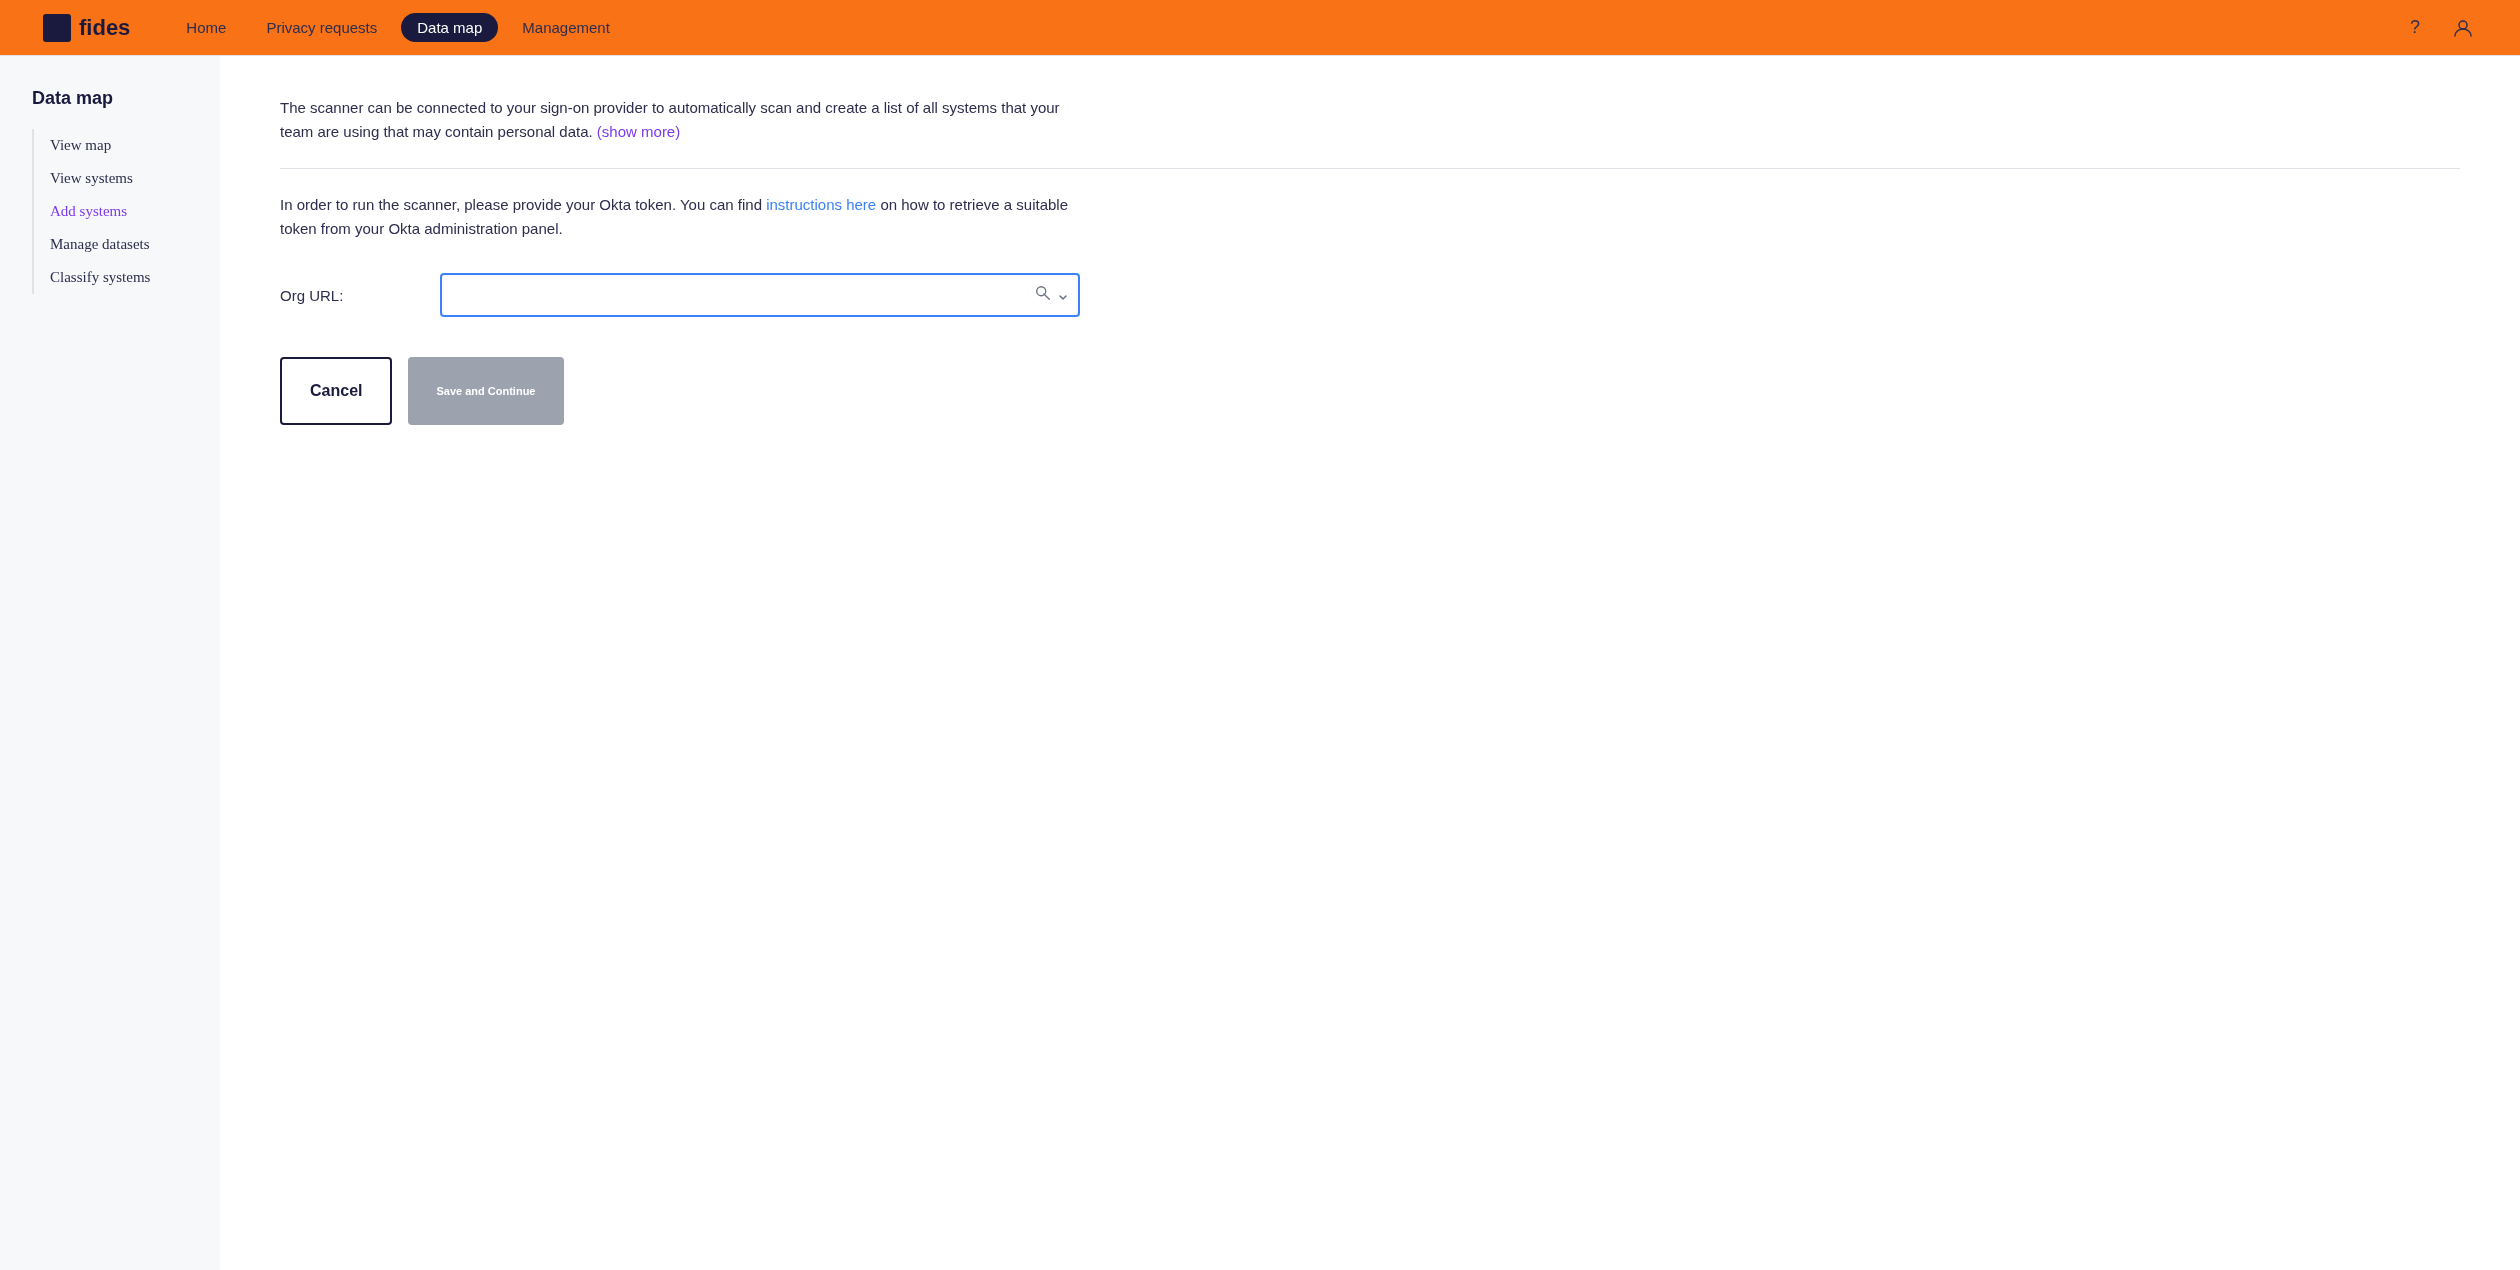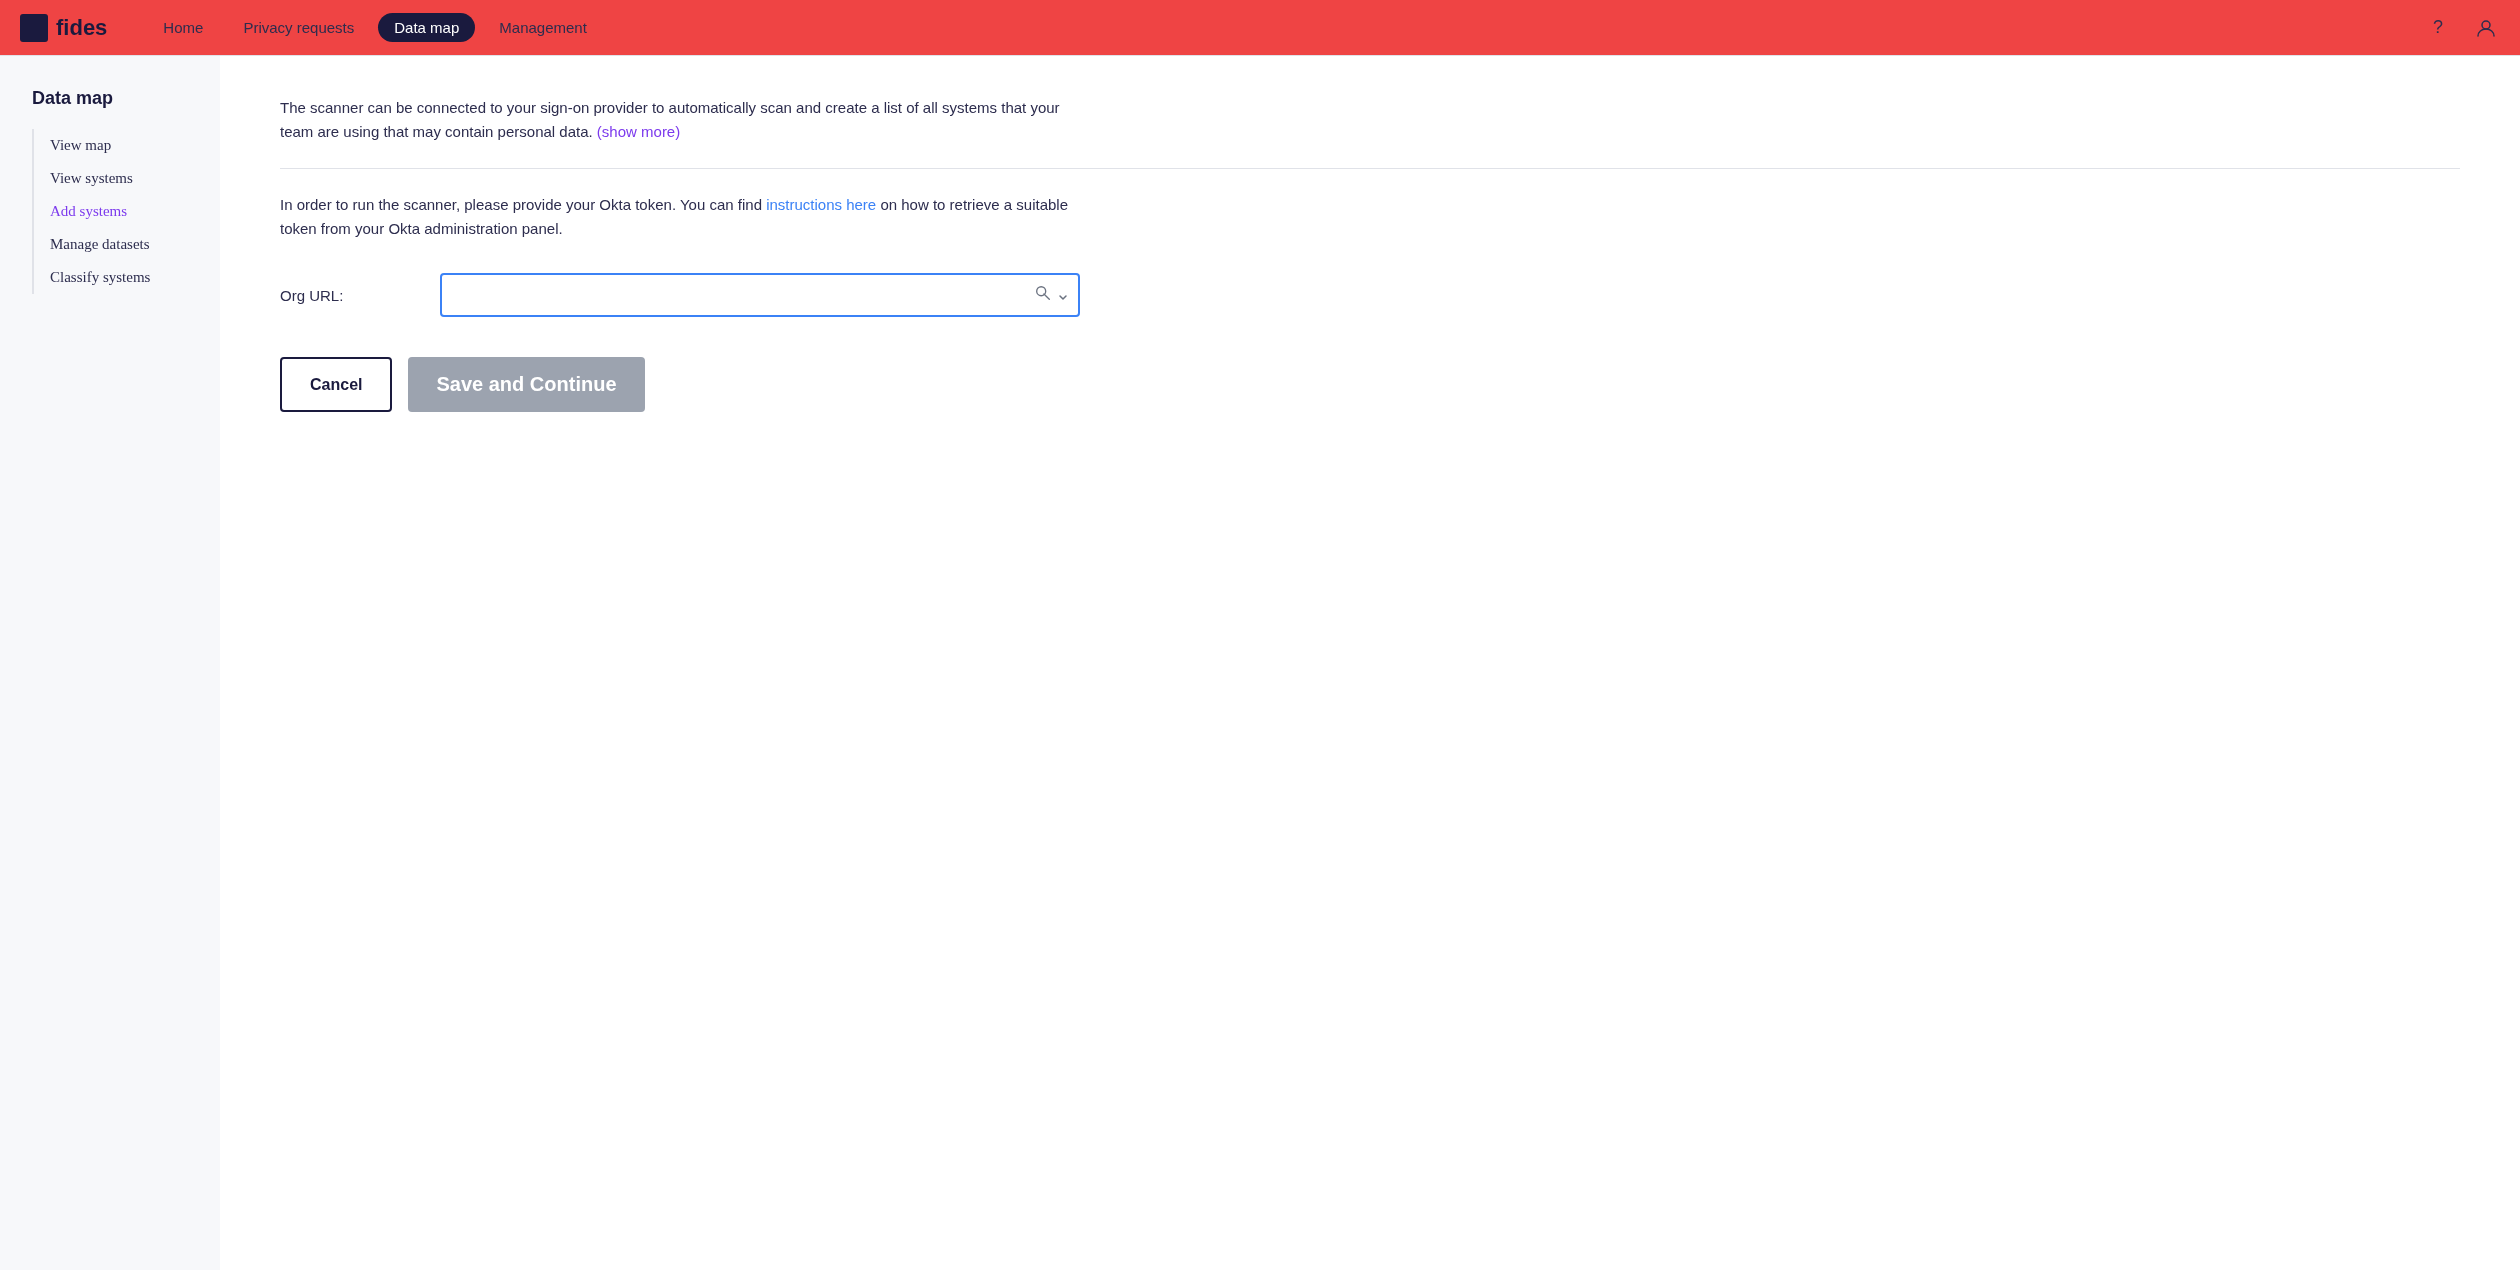--- a/index.html
+++ b/index.html
@@ -1,24 +1,24 @@
 <!DOCTYPE html>
 <html><head>
   <meta charset="utf-8">
   <style>
     * { box-sizing: border-box; margin: 0; padding: 0; }
     body { font-family: -apple-system, BlinkMacSystemFont, 'Segoe UI', sans-serif; background: #f7f8fa; color: #1a1a2e; font-size: 16px; }
 
     
     .top-bar {
-      background: #ef4444;
+      background: #f97316;
       border-bottom: 1px solid #e0e2e8;
       display: flex;
       align-items: center;
-      padding: 0 20px;
+      padding: 0 43px;
       height: 56px;
     }
     .logo-area {
       display: flex;
       align-items: center;
       gap: 8px;
       margin-right: 40px;
     }
     .logo-box {
       width: 28px;
@@ -196,25 +196,25 @@
       padding: 8px 28px;
       border: 2px solid #1a1a3e;
       background: #fff;
       color: #1a1a3e;
       font-size: 16px;
       font-weight: 600;
       border-radius: 4px;
       cursor: pointer;
     }
     .btn-save {
-      padding: 16px 28px;
+      padding: 28px 28px;
       border: none;
       background: #9ca3af;
       color: #fff;
-      font-size: 20px;
+      font-size: 11px;
       font-weight: 600;
       border-radius: 4px;
       cursor: not-allowed;
     }
   </style>
 </head>
 <body>
 
 <div class="top-bar">
   <div class="logo-area">

